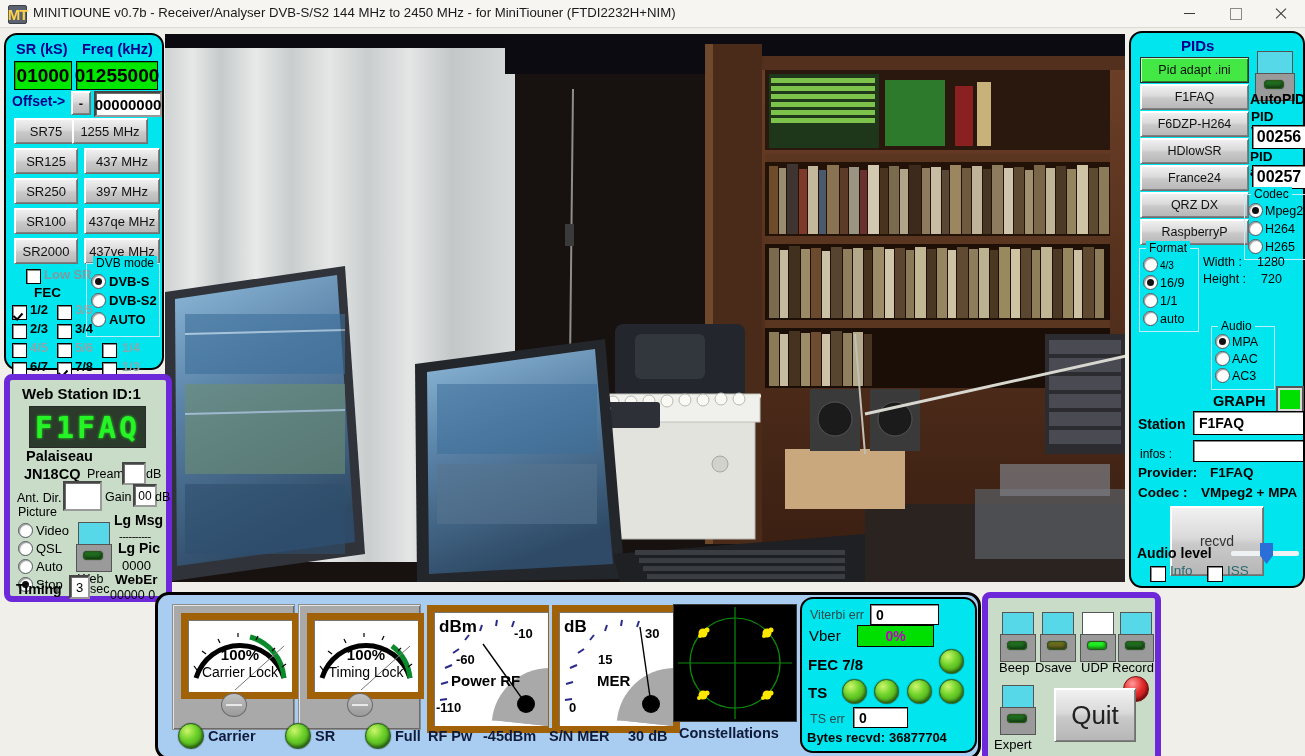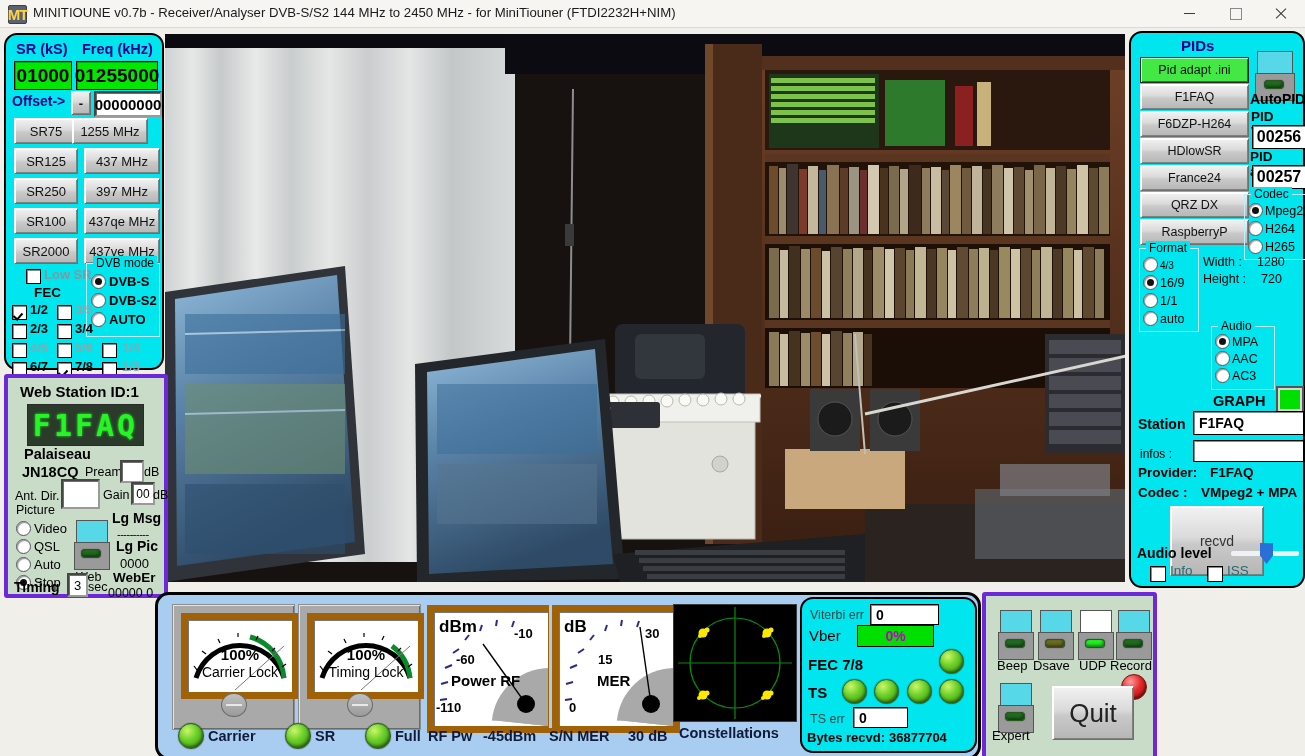--- a/index.html
+++ b/index.html
@@ -21,21 +21,21 @@
   .tb-close{right:2px;}
   .tb-min i{display:block;width:11px;height:1px;background:#3a3a3a;}
   .tb-max i{display:block;width:10px;height:10px;border:1px solid #8a8a8a;}
   .tb-close i{position:relative;display:block;width:12px;height:12px;}
   .tb-close i:before,.tb-close i:after{content:"";position:absolute;left:-1px;top:5px;width:14px;height:1px;background:#3a3a3a;}
   .tb-close i:before{transform:rotate(45deg);}
   .tb-close i:after{transform:rotate(-45deg);}
 
   
   .panel-cy{background:#00e5ee;border:2px solid #000;border-radius:13px;}
-  .panel-gn{background:#c8dcc8;border:4px solid #6d28d9;border-radius:3px;}
+  .panel-gn{background:#c8dcc8;border:6px solid #6d28d9;border-radius:8px;}
   .btn3d{
     background:linear-gradient(180deg,#f2f2f2 0%,#dadada 45%,#c9c9c9 55%,#b6b6b6 100%);
     border:1px solid #6f6f6f;border-top-color:#fff;border-left-color:#fff;
     box-shadow:inset 1px 1px 0 #ffffff, inset -1px -1px 0 #808080;
     display:flex;align-items:center;justify-content:center;
     font-size:13px;color:#111;cursor:default;
   }
   .sunken{background:#fff;border:2px inset #9a9a9a;box-shadow:inset 1px 1px 0 #6d6d6d;}
   .grnfield{background:#00e000;border:1px solid #000;display:flex;align-items:center;justify-content:center;
             font-weight:bold;color:#000;}
@@ -754,18 +754,18 @@
         <div class="led"></div>
     </div>
     <div style="position:absolute;left:124px;top:62px;font-size:13px;color:#000;">Record</div>
     <div class="ledred" style="position:absolute;left:135px;top:78px;width:24px;height:24px;"></div>
 
     <div class="toggle" style="left:12px;top:87px;">
       <div class="top"></div>
         <div class="bot"></div>
         <div class="led"></div>
     </div>
-    <div style="position:absolute;left:6px;top:132px;font-size:13px;color:#000;">Expert</div>
+    <div style="position:absolute;left:6px;top:139px;font-size:13px;color:#000;">Expert</div>
 
     <div class="btn3d" style="position:absolute;left:66px;top:90px;width:80px;height:52px;font-size:26px;color:#222;">Quit</div>
   </div>
 
 </div>
 
 </body></html>

